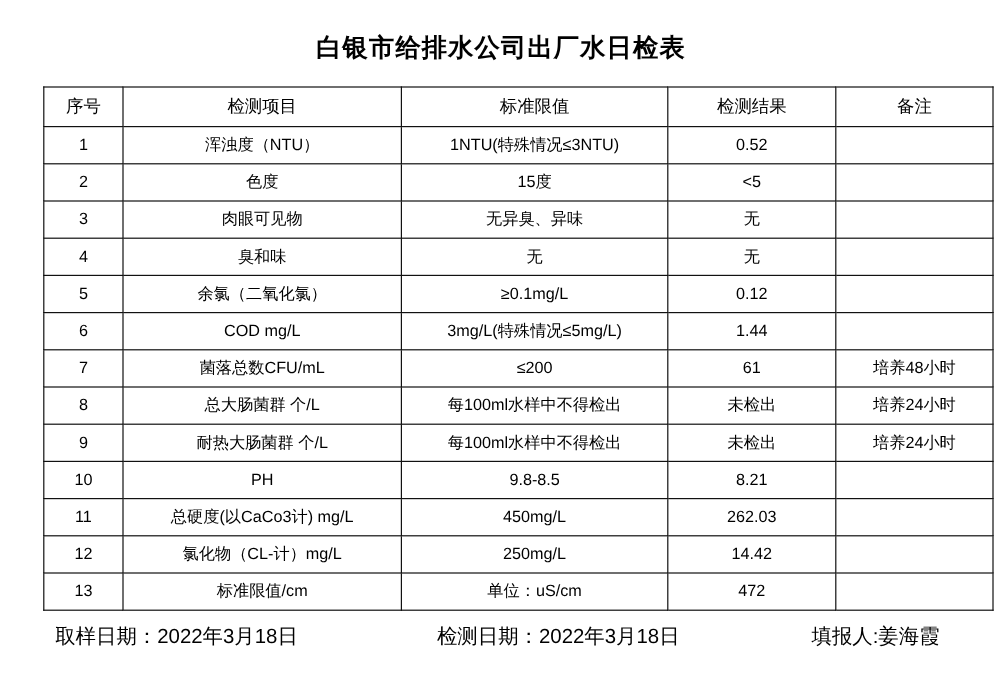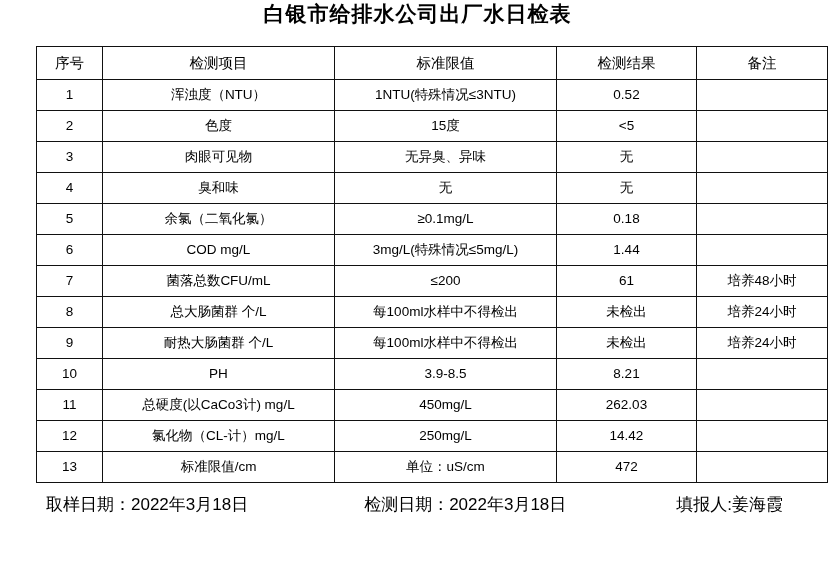--- a/index.html
+++ b/index.html
@@ -18,20 +18,21 @@
     position: relative;
     width: 835px;
     height: 570px;
     box-sizing: border-box;
   }
   .doc-title {
     text-align: center;
     font-size: 21px;
     font-weight: bold;
     letter-spacing: 1px;
+    padding-top: 26px;
     padding-bottom: 18px;
     color: #000;
   }
   .table-wrap {
     padding: 0 36px;
   }
   table.report {
     width: 791px;
     border-collapse: collapse;
     table-layout: fixed;
@@ -123,21 +124,21 @@
           <td>4</td>
           <td>臭和味</td>
           <td>无</td>
           <td>无</td>
           <td></td>
         </tr>
         <tr>
           <td>5</td>
           <td>余氯（二氧化氯）</td>
           <td>≥0.1mg/L</td>
-          <td>0.18</td>
+          <td>0.12</td>
           <td></td>
         </tr>
         <tr>
           <td>6</td>
           <td>COD          mg/L</td>
           <td>3mg/L(特殊情况≤5mg/L)</td>
           <td>1.44</td>
           <td></td>
         </tr>
         <tr>
@@ -157,21 +158,21 @@
         <tr>
           <td>9</td>
           <td>耐热大肠菌群 个/L</td>
           <td>每100ml水样中不得检出</td>
           <td>未检出</td>
           <td>培养24小时</td>
         </tr>
         <tr>
           <td>10</td>
           <td>PH</td>
-          <td>3.9-8.5</td>
+          <td>9.8-8.5</td>
           <td>8.21</td>
           <td></td>
         </tr>
         <tr>
           <td>11</td>
           <td>总硬度(以CaCo3计) mg/L</td>
           <td>450mg/L</td>
           <td>262.03</td>
           <td></td>
         </tr>

